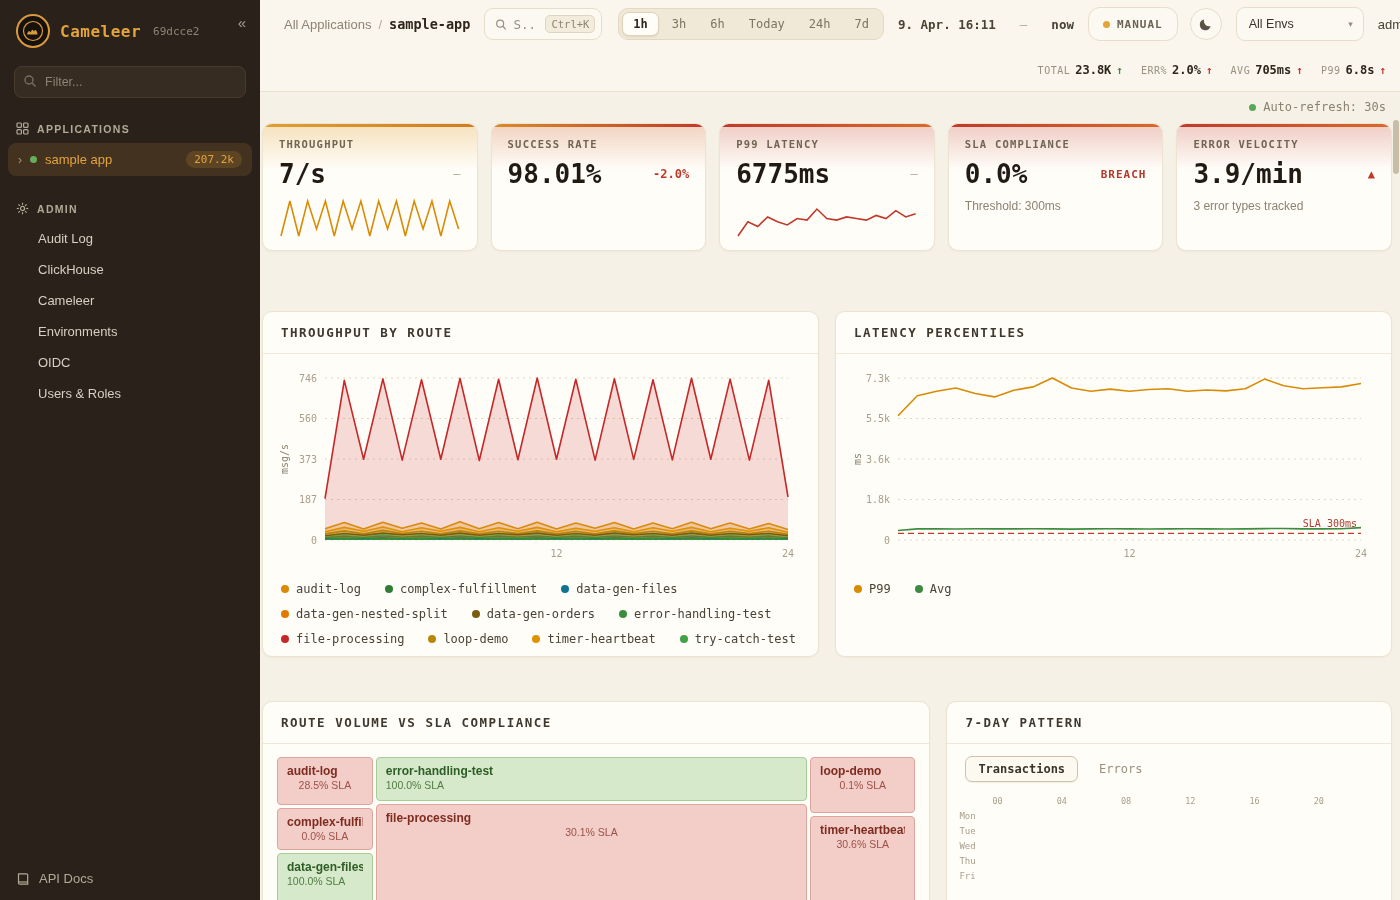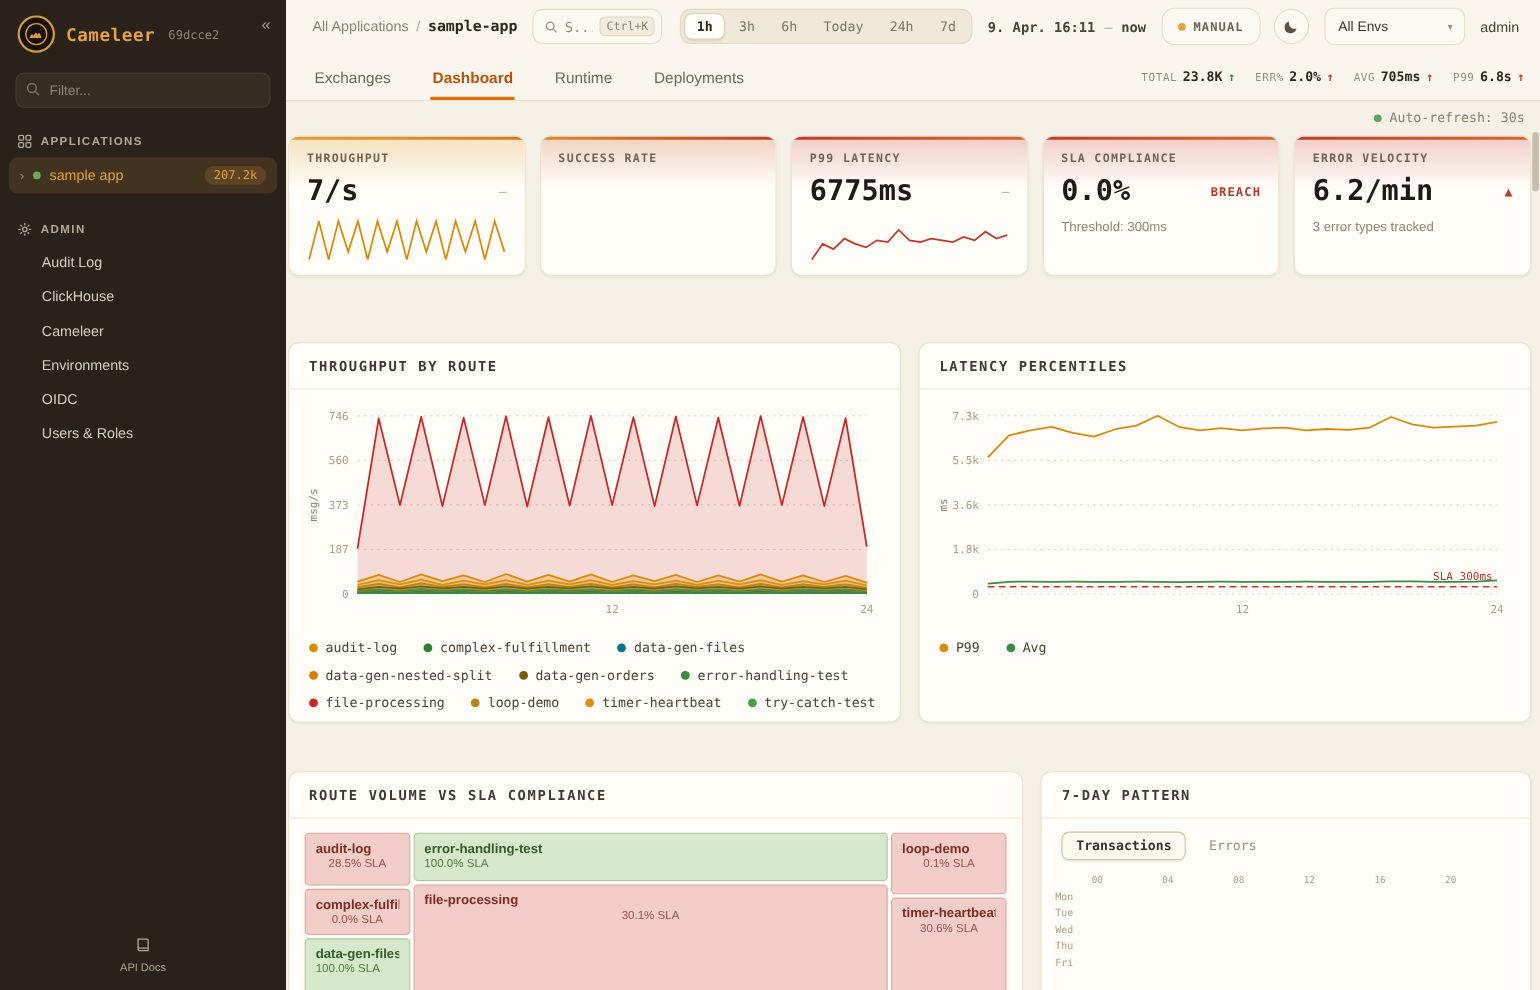--- a/index.html
+++ b/index.html
@@ -19,36 +19,36 @@
   .filter-input::placeholder{color:#8d8375;}
   .filter-icon{position:absolute;left:9px;top:8px;opacity:.75;}
   .section-head{display:flex;align-items:center;gap:8px;padding:10px 16px 8px;color:#b3a996;font-size:10.5px;font-weight:700;letter-spacing:1.3px;}
   .app-row{margin:0 8px;padding:8px 10px;background:rgba(217,155,62,.14);border-radius:8px;display:flex;align-items:center;gap:8px;cursor:pointer;}
   .app-chevron{color:#a79472;font-size:12px;}
   .status-dot{width:7px;height:7px;border-radius:50%;background:#67ad5b;flex:none;}
   .app-name{color:#e3a43c;font-size:13px;}
   .app-badge{margin-left:auto;background:rgba(217,155,62,.18);color:#dfa43f;font:11px "DejaVu Sans Mono",monospace;padding:2px 8px;border-radius:9px;}
   .admin-section{margin-top:16px;}
   .admin-list .item{padding:8px 16px 8px 38px;font-size:13px;color:#d6cfc2;cursor:pointer;}
-  .sidebar-footer{margin-top:auto;padding:14px 16px;display:flex;align-items:center;gap:9px;color:#b3a996;font-size:10px;cursor:pointer;flex-direction:column;}
+  .sidebar-footer{margin-top:auto;padding:14px 16px;display:flex;align-items:center;gap:9px;color:#b3a996;font-size:13px;cursor:pointer;}
 
   
   .main{flex:1;display:flex;flex-direction:column;min-width:0;background:#f6f1e6;}
   .topbar{height:48px;display:flex;align-items:center;padding:0 6px 0 24px;background:#faf6ee;white-space:nowrap;overflow:hidden;flex:none;}
   .crumb-root{color:#8d8373;font-size:13px;cursor:pointer;}
   .crumb-sep{color:#b3a996;margin:0 7px;font-size:13px;}
   .crumb-current{color:#2e261b;font:700 13.5px "DejaVu Sans Mono",monospace;}
   .searchbox{display:flex;align-items:center;gap:6px;background:#fcf9f2;border:1px solid #e7dec9;border-radius:9px;height:32px;padding:0 6px 0 10px;width:118px;margin-left:14px;flex:none;}
   .search-input{border:none;background:transparent;width:26px;font:12.5px "DejaVu Sans Mono",monospace;color:#6b6354;outline:none;}
   .search-input::placeholder{color:#9a9080;}
   .kbd{background:#f3ecdc;border:1px solid #e0d6c0;border-radius:5px;color:#8d8373;font:10.5px "DejaVu Sans Mono",monospace;padding:2px 5px;}
   .time-group{display:flex;align-items:center;background:#f1e9d8;border:1px solid #e3d9c3;border-radius:10px;padding:3px;gap:2px;margin-left:16px;flex:none;}
   .time-btn{border:none;background:transparent;color:#7d7463;font:12px "DejaVu Sans Mono",monospace;padding:5px 11px;border-radius:7px;cursor:pointer;}
   .time-btn.active{background:#fffdf7;border:1px solid #ded3ba;color:#2e261b;font-weight:700;box-shadow:0 1px 2px rgba(80,60,30,.12);padding:4px 10px;}
-  .daterange{display:flex;gap:8px;align-items:center;margin-left:14px;font:700 12.5px "DejaVu Sans Mono",monospace;color:#4a4232;cursor:pointer;flex:none;}
+  .daterange{display:flex;gap:24px;align-items:center;margin-left:14px;font:700 12.5px "DejaVu Sans Mono",monospace;color:#4a4232;cursor:pointer;flex:none;}
   .daterange .sep{color:#b3a996;font-weight:400;}
   .manual-btn{display:flex;align-items:center;gap:7px;background:#fcf9f2;border:1px solid #e7dec9;border-radius:12px;height:34px;padding:0 14px;font:700 11px "DejaVu Sans Mono",monospace;letter-spacing:1px;color:#6b6354;margin-left:14px;cursor:pointer;flex:none;}
   .manual-dot{width:7px;height:7px;border-radius:50%;background:#e3a43c;}
   .icon-btn{width:32px;height:32px;border-radius:50%;background:#fcf9f2;border:1px solid #e7dec9;display:flex;align-items:center;justify-content:center;margin-left:12px;cursor:pointer;flex:none;}
   .env-select{display:flex;align-items:center;background:#fcf9f2;border:1px solid #e7dec9;border-radius:9px;height:34px;padding:0 10px 0 12px;font-size:12.5px;color:#3a332a;margin-left:14px;min-width:128px;justify-content:space-between;cursor:pointer;flex:none;}
   .caret{color:#9a9080;font-size:9px;margin-left:18px;}
   .user-label{margin-left:14px;font-size:13px;color:#4a4232;cursor:pointer;}
 
   
   .tabsbar{height:44px;display:flex;align-items:center;gap:34px;padding:0 14px 0 24px;border-bottom:1px solid #eae0cb;background:#faf6ee;flex:none;}
@@ -250,26 +250,20 @@
 
       <div class="env-select">
         <span>All Envs</span>
         <span class="caret">▾</span>
       </div>
 
       <span class="user-label">admin</span>
     </header>
 
     <nav class="tabsbar">
-      <div style="display:flex;gap:34px;align-items:center;">
-          <div class="tab">Exchanges</div>
-          <div class="tab active">Dashboard</div>
-          <div class="tab">Runtime</div>
-          <div class="tab">Deployments</div>
-        </div>
       <div class="stats">
           <div class="stat">
             <span class="lbl">TOTAL</span>
             <span class="val">23.8K</span>
             <span class="arr tone-success">↑</span>
           </div>
           <div class="stat">
             <span class="lbl">ERR%</span>
             <span class="val">2.0%</span>
             <span class="arr tone-danger">↑</span>
@@ -301,20 +295,24 @@
             <span class="kpi-value">7/s</span>
             <span class="kpi-delta delta-muted">–</span>
           </div>
           <svg class="kpi-spark" height="42" viewBox="0 0 182 42">
               <polyline points="2.0,38.0 10.9,3.0 19.8,38.0 28.7,3.0 37.6,31.0 46.5,3.0 55.4,38.0 64.3,3.0 73.2,31.0 82.1,3.0 91.0,38.0 99.9,3.0 108.8,31.0 117.7,3.0 126.6,38.0 135.5,3.0 144.4,31.0 153.3,3.0 162.2,38.0 171.1,3.0 180.0,31.0" fill="none" stroke="#d98b06" stroke-width="1.6"></polyline>
             </svg>
         </div>
 
         <div class="kpi tone-mixed">
           <div class="kpi-title">SUCCESS RATE</div>
+          <div class="kpi-row">
+            <span class="kpi-value">98.01%</span>
+            <span class="kpi-delta delta-danger">-2.0%</span>
+          </div>
         </div>
 
         <div class="kpi tone-red">
           <div class="kpi-title">P99 LATENCY</div>
           <div class="kpi-row">
             <span class="kpi-value">6775ms</span>
             <span class="kpi-delta delta-muted">–</span>
           </div>
           <svg class="kpi-spark" height="34" viewBox="0 0 182 34">
               <polyline points="2.0,30.0 11.9,15.7 21.8,20.5 31.7,10.9 41.6,15.7 51.4,18.9 61.3,12.5 71.2,14.1 81.1,3.0 91.0,12.5 100.9,14.1 110.8,10.9 120.7,12.5 130.6,14.1 140.4,9.4 150.3,12.5 160.2,4.6 170.1,10.9 180.0,7.8" fill="none" stroke="#c0392b" stroke-width="1.6"></polyline>
@@ -326,21 +324,21 @@
           <div class="kpi-row">
             <span class="kpi-value">0.0%</span>
             <span class="kpi-delta delta-breach">BREACH</span>
           </div>
           <div class="kpi-sub">Threshold: 300ms</div>
         </div>
 
         <div class="kpi tone-red">
           <div class="kpi-title">ERROR VELOCITY</div>
           <div class="kpi-row">
-            <span class="kpi-value">6.2/min</span>
+            <span class="kpi-value">3.9/min</span>
             <span class="kpi-delta delta-danger">▲</span>
           </div>
           <div class="kpi-sub">3 error types tracked</div>
         </div>
       </div>
 
       <div class="charts-grid">
         <section class="panel">
           <div class="panel-head">THROUGHPUT BY ROUTE</div>
           <div class="panel-body">

